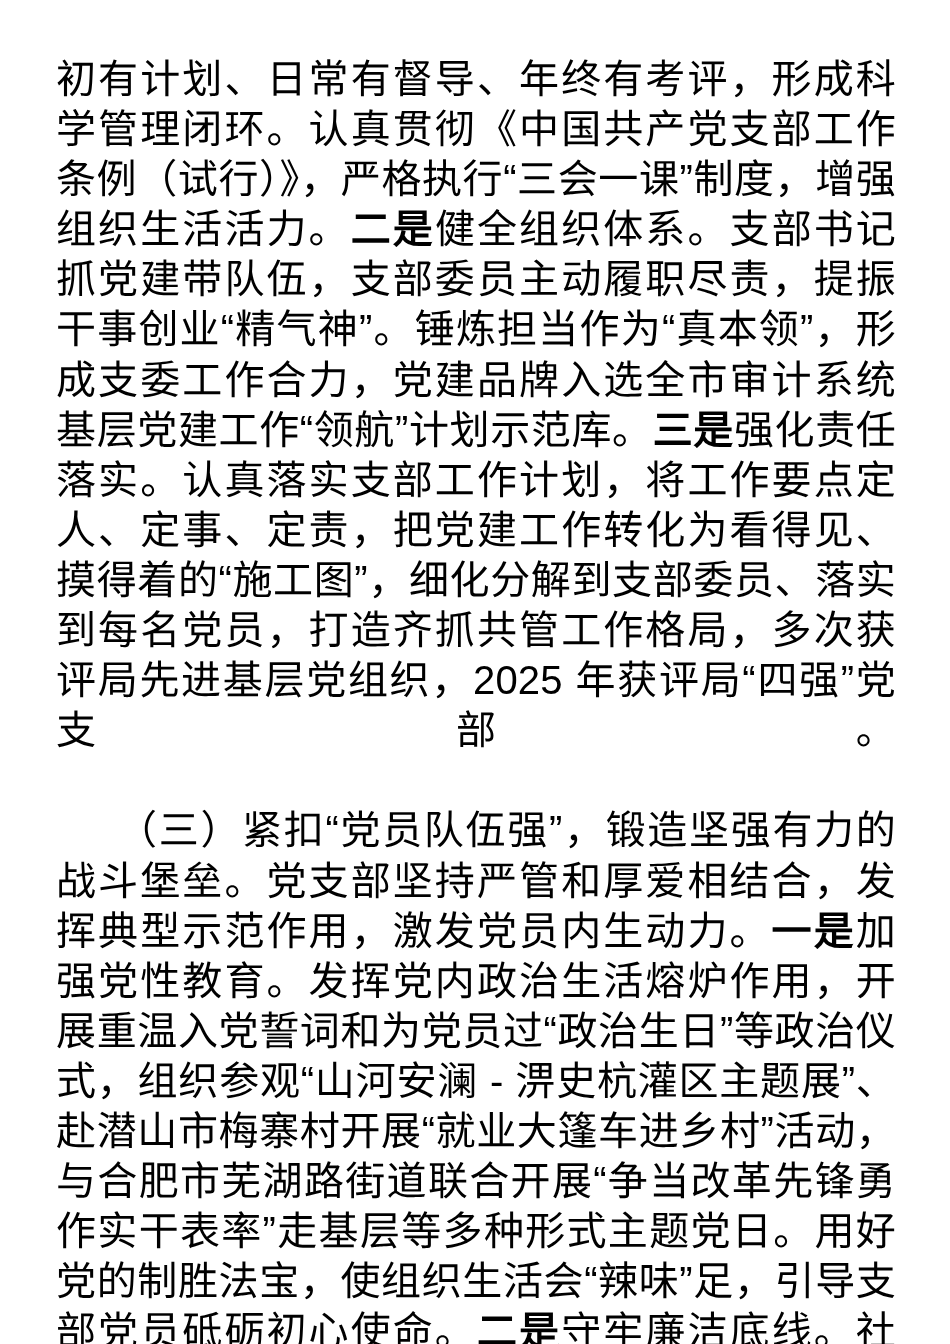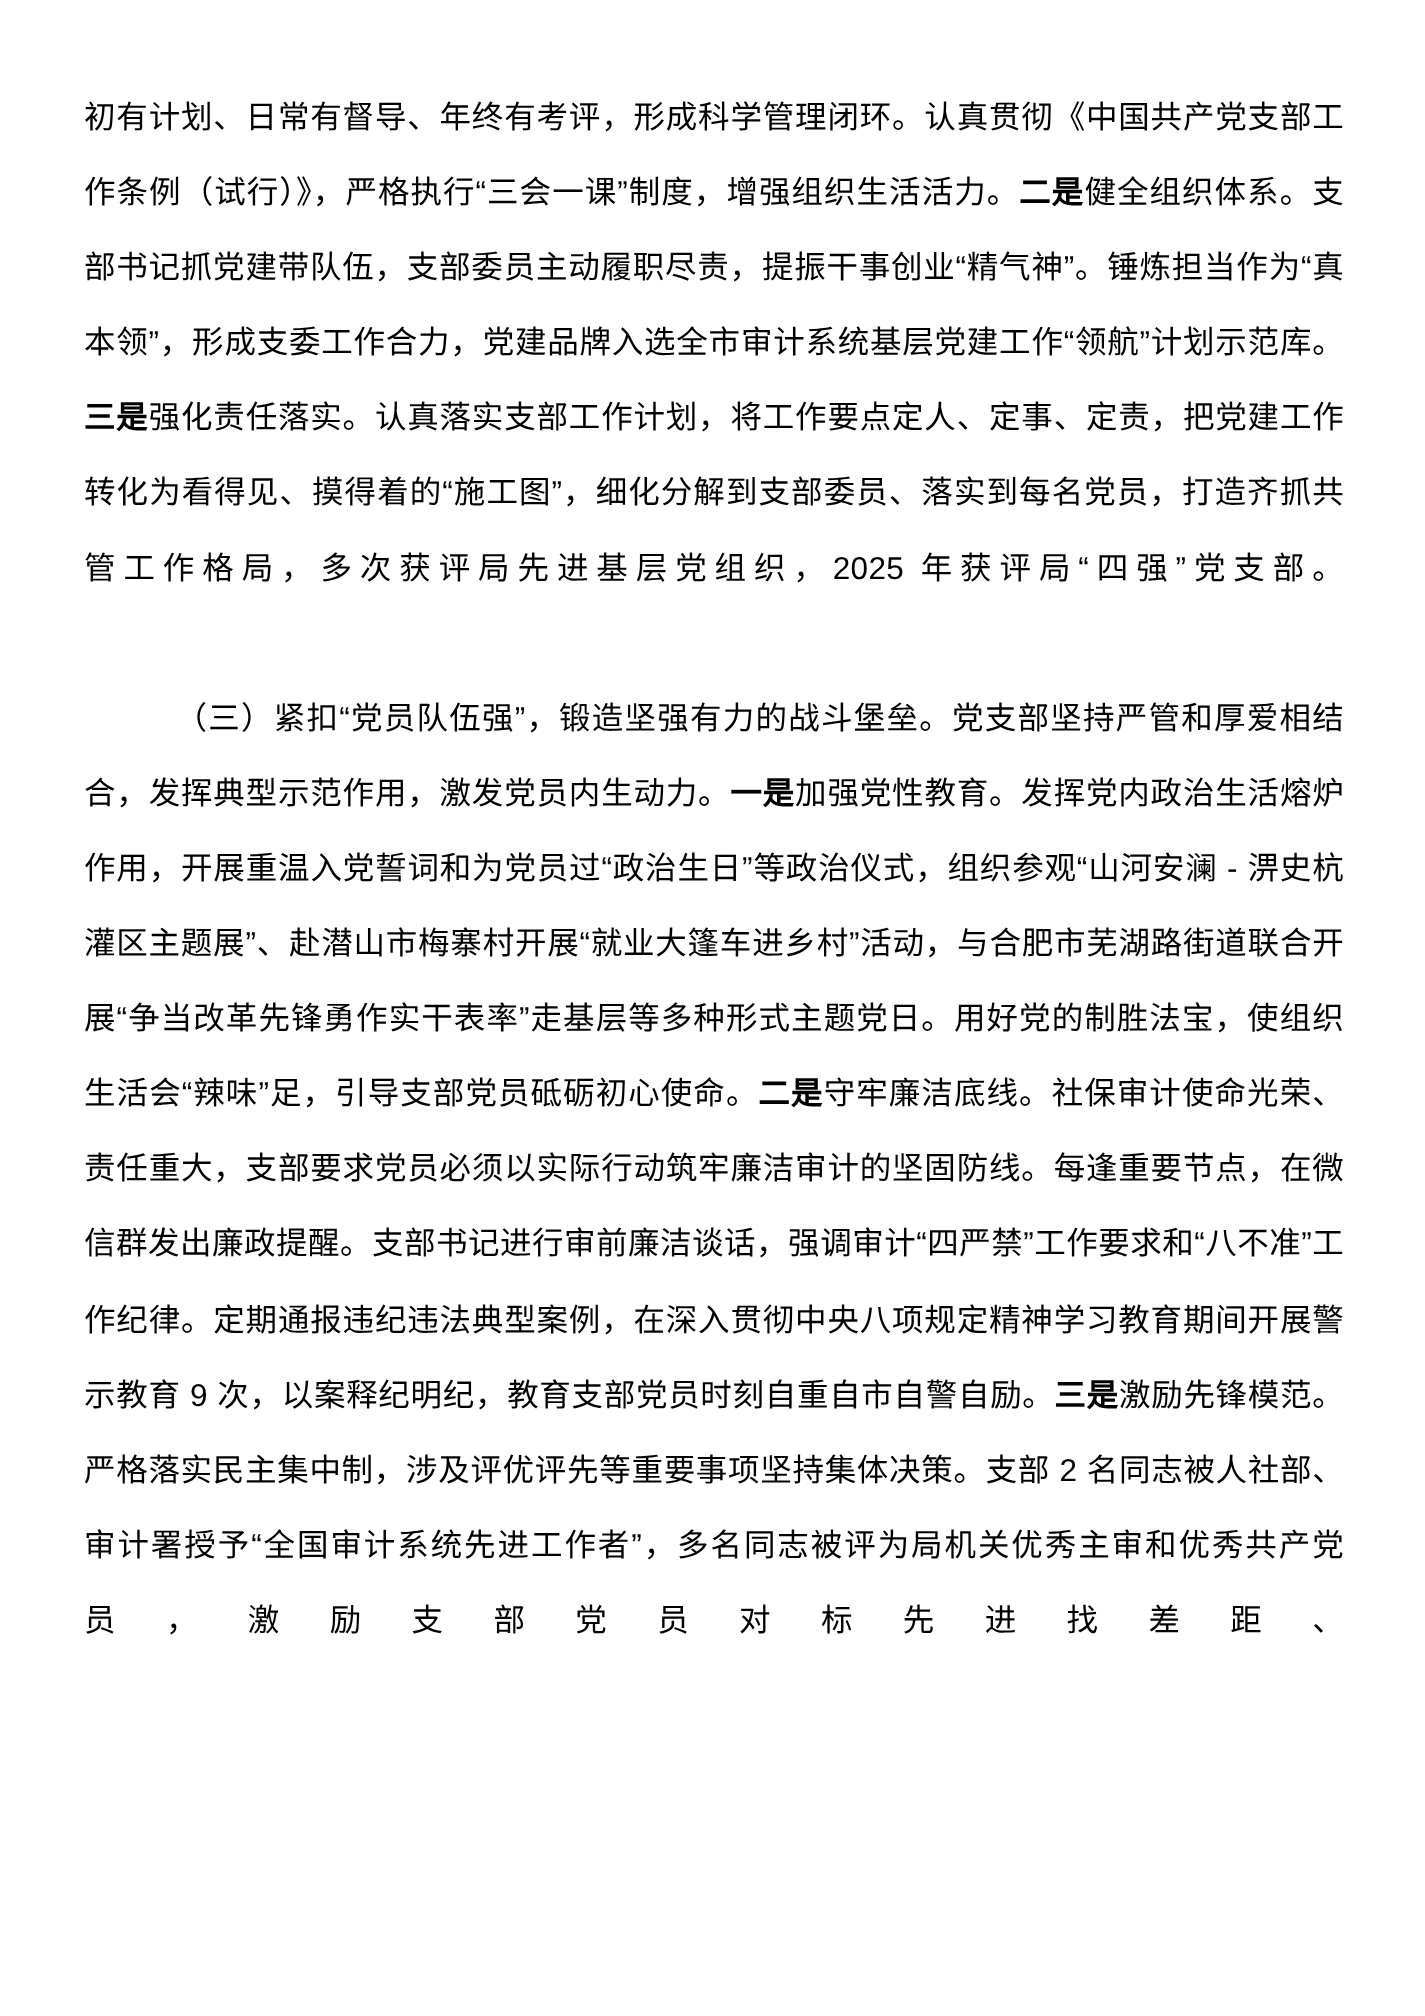--- a/index.html
+++ b/index.html
@@ -22,21 +22,21 @@
     position: absolute;
     left: 56px;
     top: 54px;
     width: 840px;
   }
 
   .para {
     margin: 0;
     padding: 0;
     font-family: "Liberation Sans", "DejaVu Sans", sans-serif;
-    font-size: 21px;
+    font-size: 40px;
     line-height: 50.1px;
     color: #000000;
     text-align: justify;
     text-justify: inter-ideograph;
     letter-spacing: 0.2px;
     font-weight: 400;
     -webkit-font-smoothing: antialiased;
   }
 
   .para + .para {

